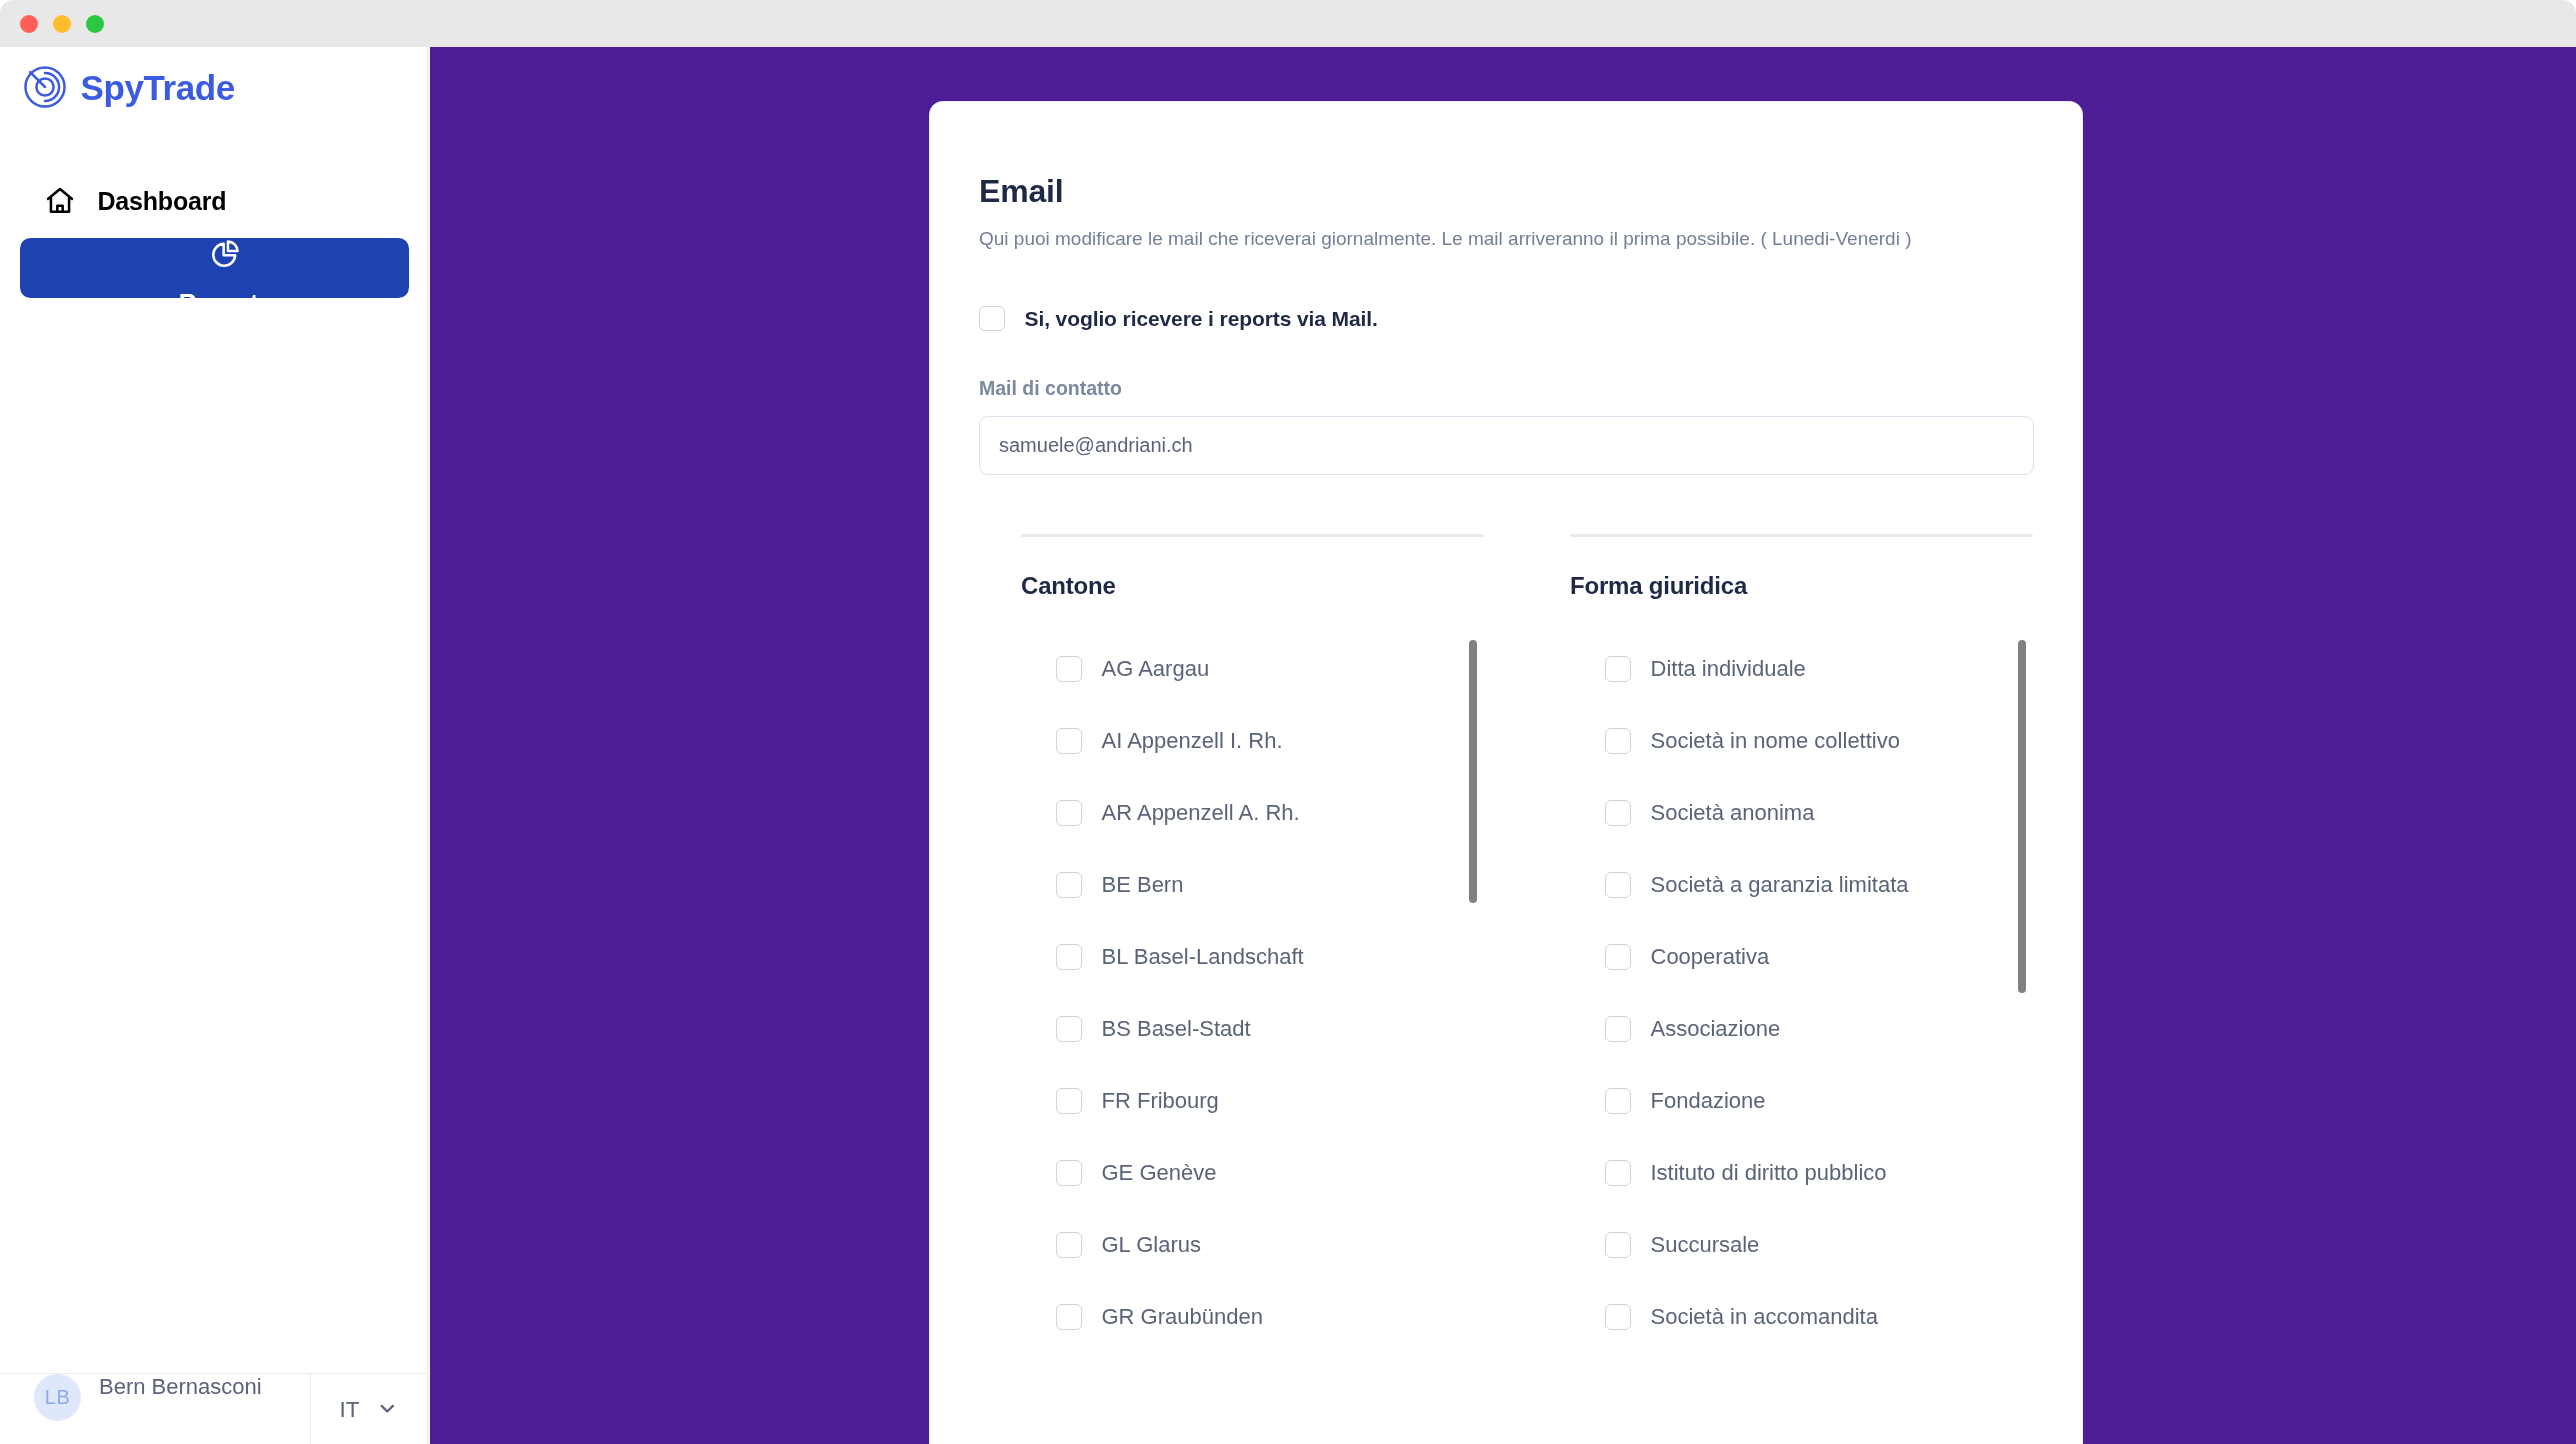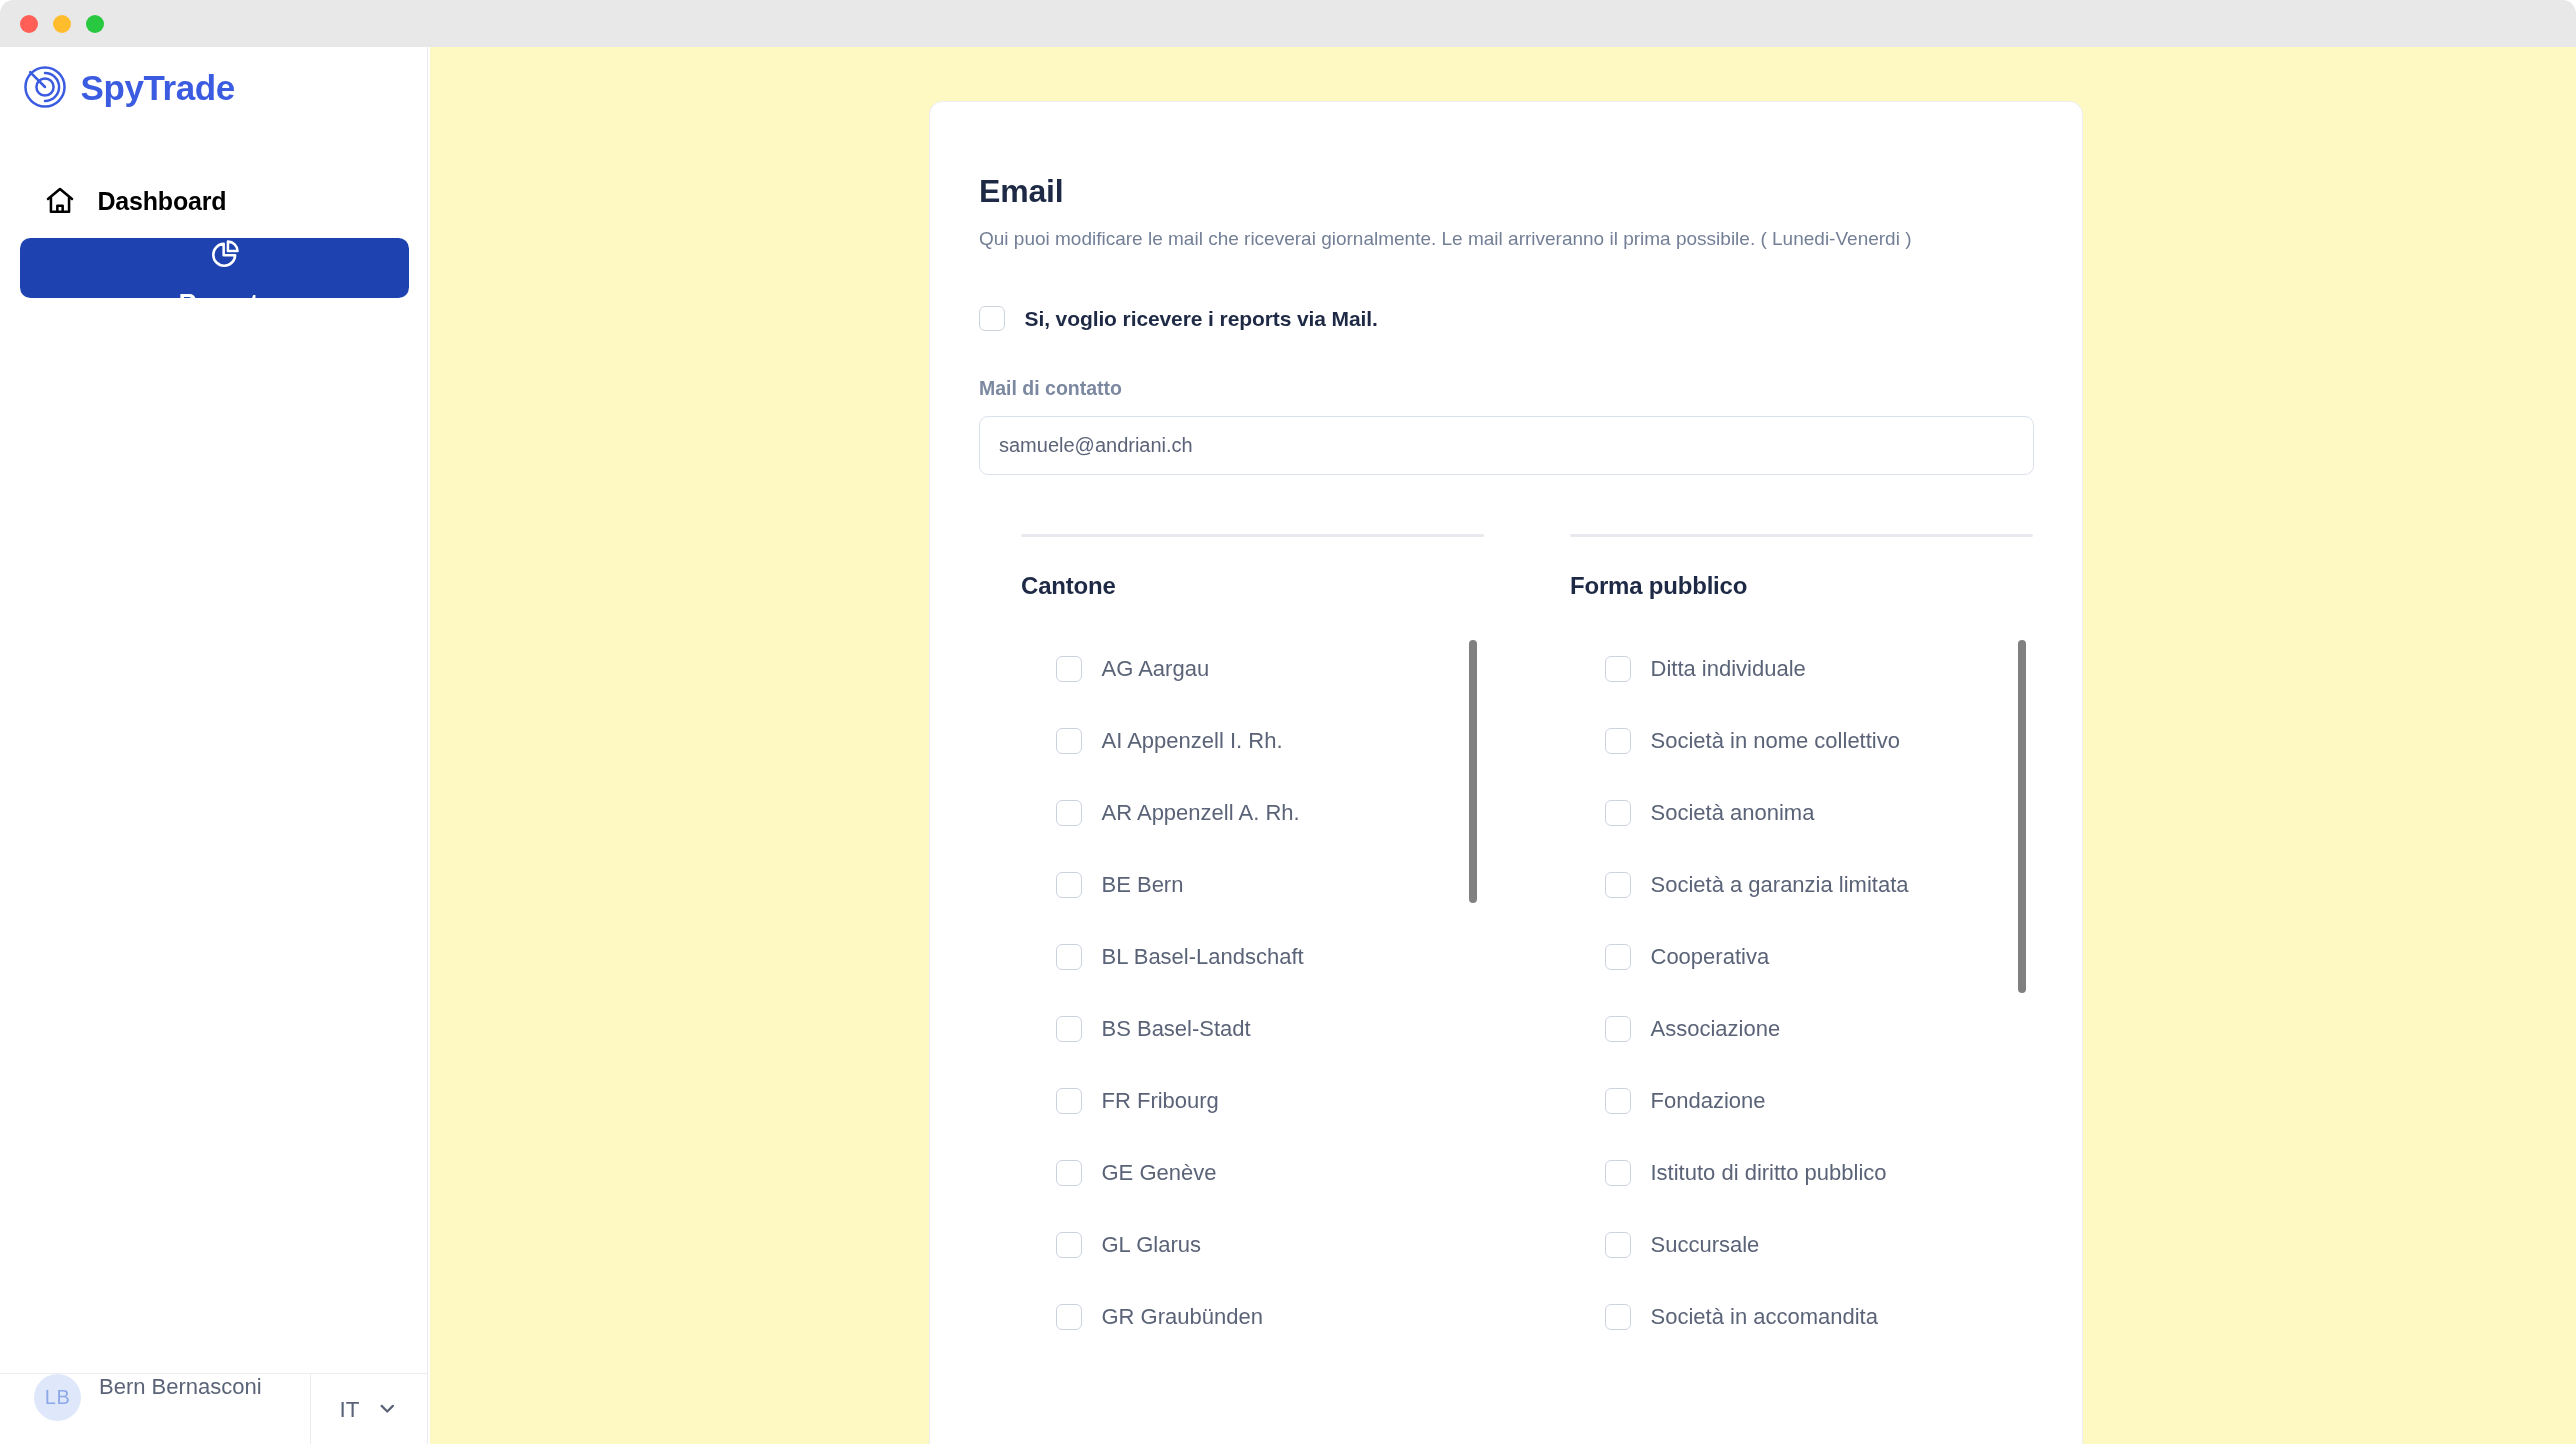--- a/index.html
+++ b/index.html
@@ -145,21 +145,21 @@
     color: #5a6377;
   }
 
   
   .main {
     position: absolute;
     top: 47px;
     left: 430px;
     width: 2146px;
     height: 1398px;
-    background: #fef9c3;
+    background: #4c1d95;
     overflow: hidden;
   }
 
   .card {
     position: absolute;
     top: 54px;
     left: 499px;
     width: 1154px;
     height: 1389px;
     background: #ffffff;
@@ -415,21 +415,21 @@
                 </div>
               <div class="opt">
                   <span class="cbx"></span>
                   <span class="opt-label">GR Graubünden</span>
                 </div>
             </div>
           </div>
 
           <div class="col">
             <div class="col-rule"></div>
-            <div class="col-title">Forma pubblico</div>
+            <div class="col-title">Forma giuridica</div>
             <div class="opt-list">
               <div class="track">
                 <div class="thumb thumb-b"></div>
               </div>
               <div class="opt">
                   <span class="cbx"></span>
                   <span class="opt-label">Ditta individuale</span>
                 </div>
               <div class="opt">
                   <span class="cbx"></span>

